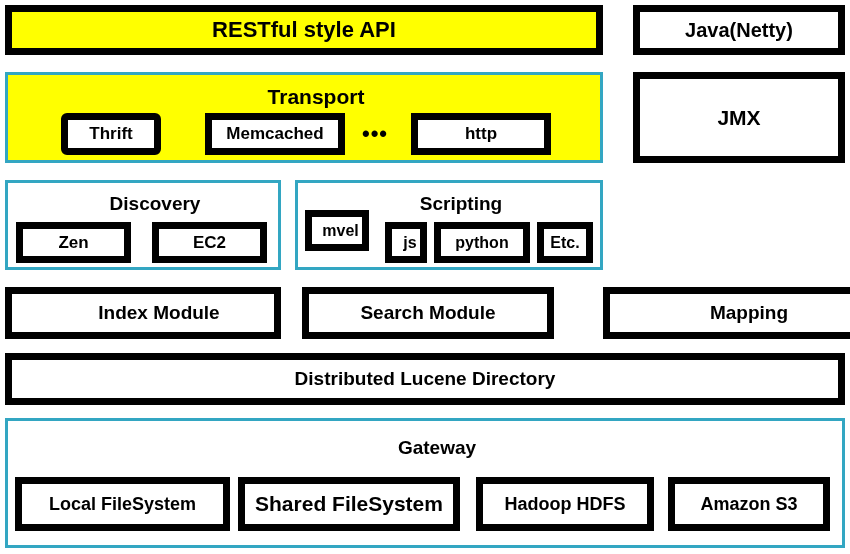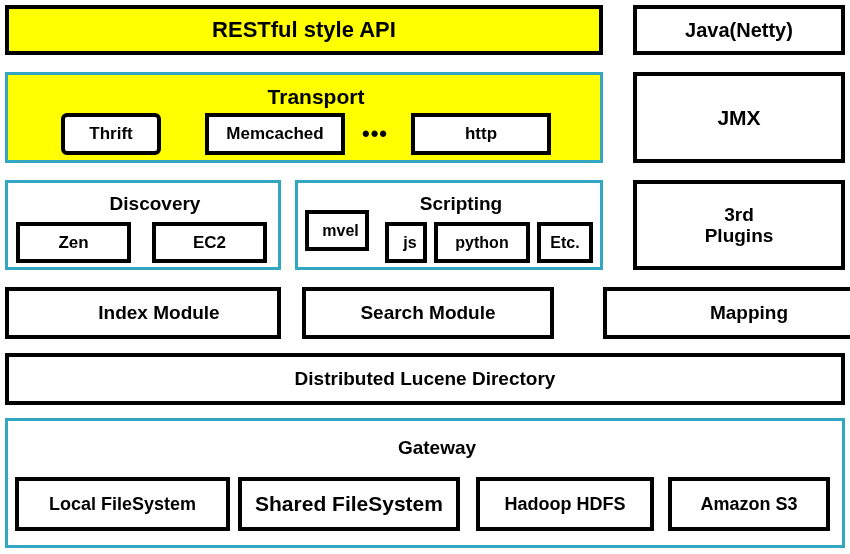--- a/index.html
+++ b/index.html
@@ -16,21 +16,21 @@
   #diagram {
     position: relative;
     width: 850px;
     height: 554px;
     background: #ffffff;
   }
   
   .box {
     position: absolute;
     box-sizing: border-box;
-    border: 4px solid #000000;
+    border: 7px solid #000000;
     background: #ffffff;
     display: flex;
     align-items: center;
     justify-content: center;
     color: #000000;
     font-weight: bold;
     text-align: center;
     line-height: 1.12;
     white-space: pre-line;
   }
@@ -126,22 +126,20 @@
   <div class="box" id="ec2">EC2</div>
 
   <div class="group" id="scripting">
     <div class="group-title" id="scripting-title">Scripting</div>
   </div>
   <div class="box" id="mvel">mvel</div>
   <div class="box" id="js">js</div>
   <div class="box" id="python">python</div>
   <div class="box" id="etc">Etc.</div>
 
-  <div class="box" id="plugins">3rd
-Plugins</div>
 
   <div class="box" id="index-module">Index Module</div>
   <div class="box" id="search-module">Search Module</div>
   <div class="box" id="mapping">Mapping</div>
 
   <div class="box" id="lucene">Distributed Lucene Directory</div>
 
   <div class="group" id="gateway">
     <div class="group-title" id="gateway-title">Gateway</div>
   </div>

